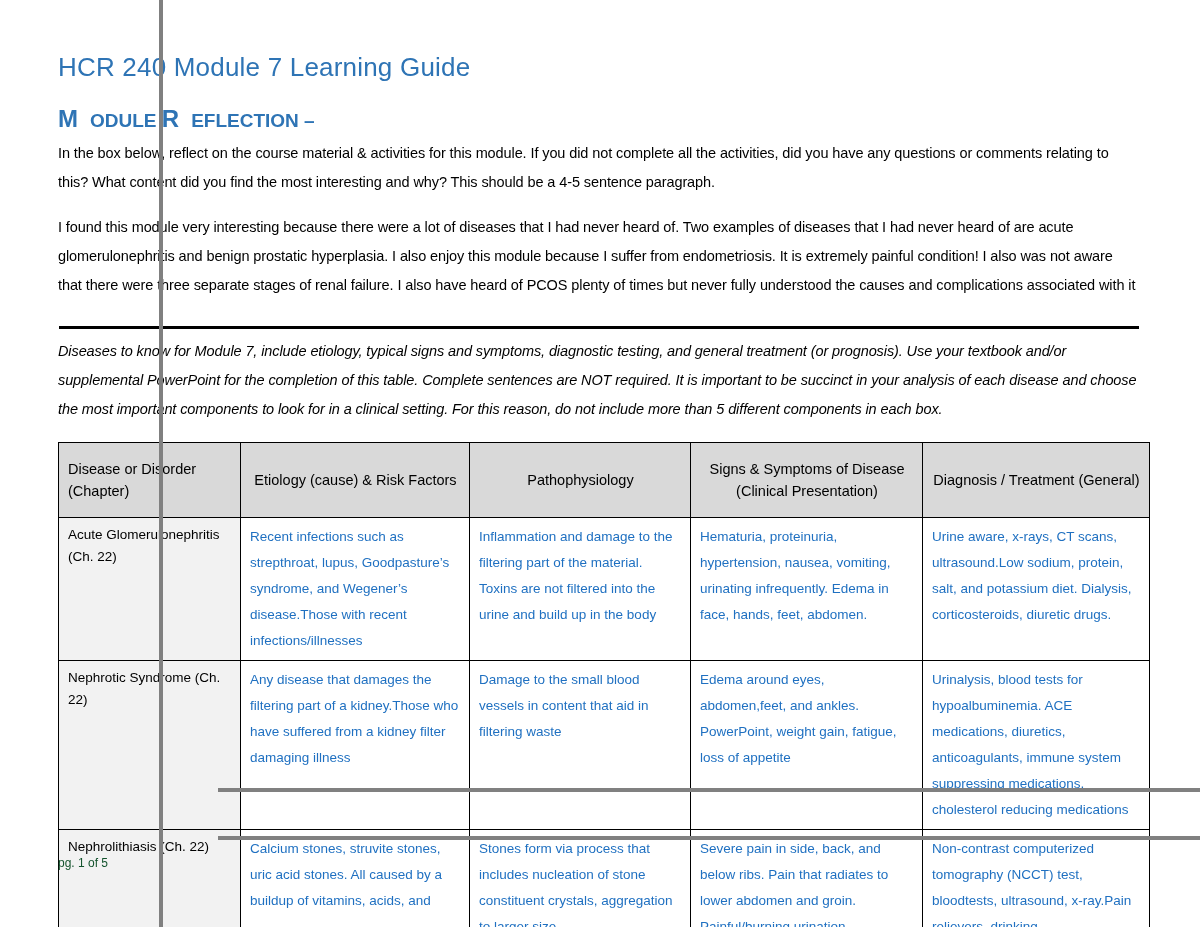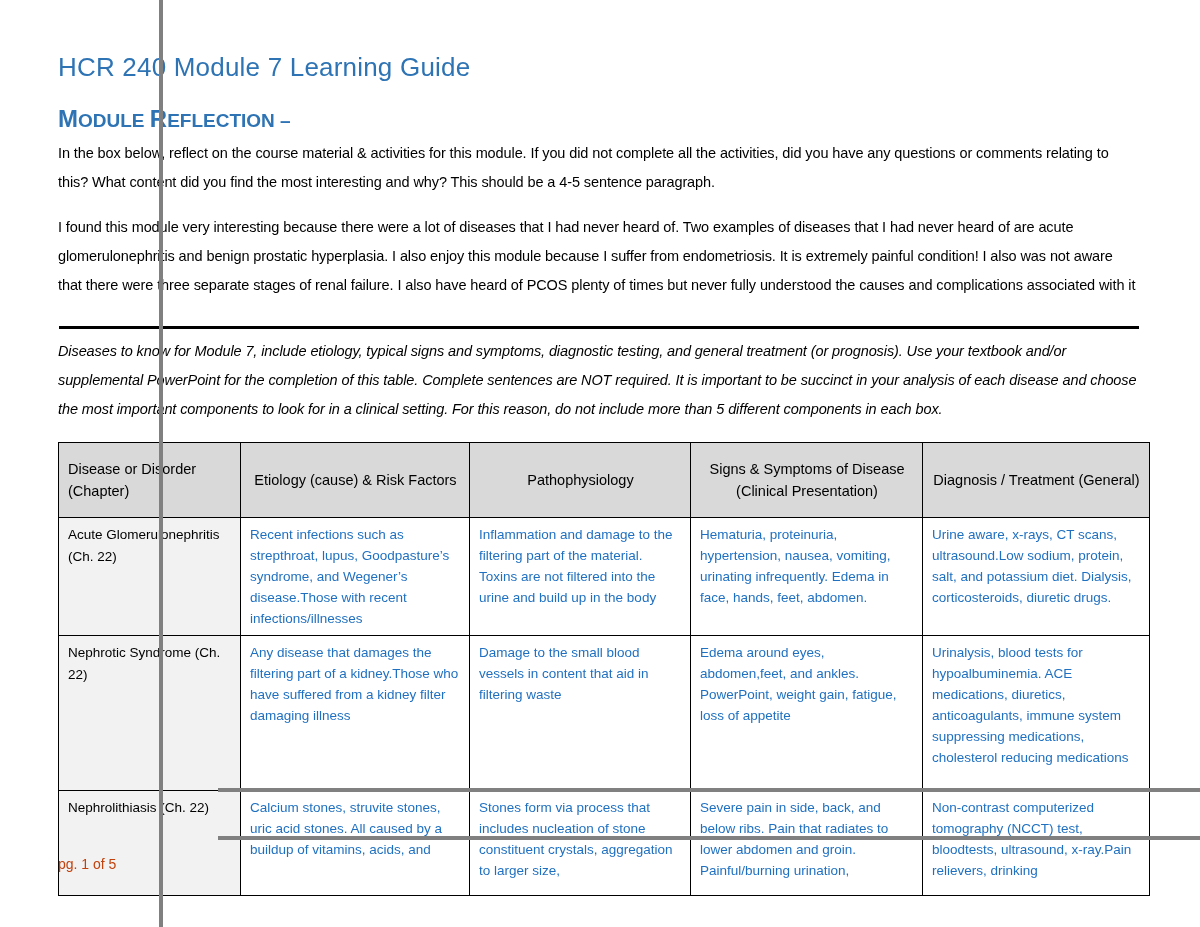--- a/index.html
+++ b/index.html
@@ -64,21 +64,21 @@
     line-height: 30px;
   }
 
   .h-smallcaps {
     color: #2E74B5;
     font-weight: bold;
     margin: 0;
     line-height: 30px;
   }
   .h-smallcaps .big { font-size: 24px; }
-  .h-smallcaps .sm  { font-size: 19px; }
+  .h-smallcaps .sm  { font-size: 19px; margin-left: 12px; }
 
   #module-reflection-heading { padding-top: 22px; }
   #module7-heading { padding-top: 6px; }
 
   
   .para {
     font-size: 14.5px;
     line-height: 29px;
     margin: 0;
     color: #000000;
@@ -129,42 +129,42 @@
   td.disease-cell {
     background: #F2F2F2;
     color: #000000;
     font-size: 13.5px;
     line-height: 22px;
     vertical-align: middle;
   }
   td.body-cell {
     color: #1F70C1;
     font-size: 13.5px;
-    line-height: 21px;
+    line-height: 26px;
   }
 
   
   col.c1 { width: 182px; }
   col.c2 { width: 229px; }
   col.c3 { width: 221px; }
   col.c4 { width: 232px; }
   col.c5 { width: 227px; }
 
   
   tr.row-1 td { height: 96px; }
   tr.row-2 td { height: 142px; }
   tr.row-3 td { height: 92px; }
 
   
   .footer {
     position: absolute;
     left: 58px;
     top: 856px;
-    color: #c2410c;
-    font-size: 14px;
+    color: #14532d;
+    font-size: 12px;
     z-index: 30;
   }
 </style>
 </head>
 <body>
 
 <div id="page">
 
   <div class="content">
 

